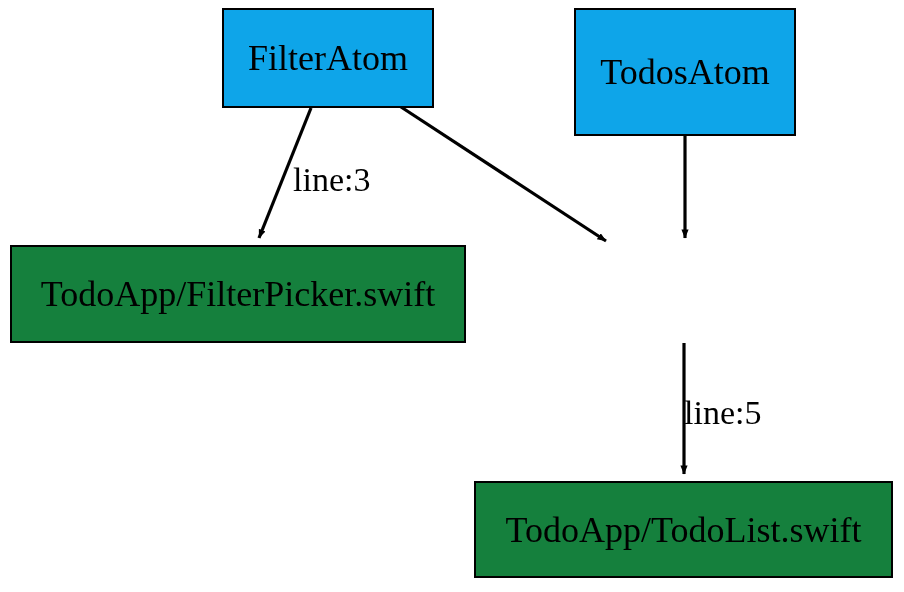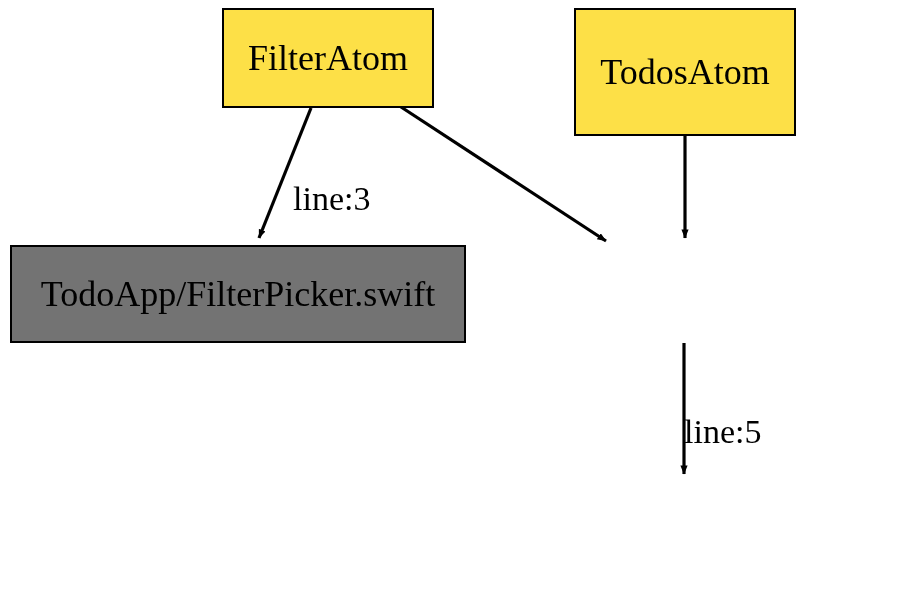--- a/index.html
+++ b/index.html
@@ -30,38 +30,37 @@
     align-items: center;
     justify-content: center;
     text-align: center;
     color: #000000;
     font-family: "Liberation Serif", "DejaVu Serif", serif;
     font-size: 36px;
     line-height: 1;
     white-space: nowrap;
     z-index: 3;
   }
-  .node-fill-white { background: #fde047; }
-  .node-fill-grey  { background: #737373; }
+  .node-fill-white { background: #0ea5e9; }
+  .node-fill-grey  { background: #15803d; }
 
   .node-label {
     display: block;
     padding: 0 6px;
   }
 
   .edge-label {
     position: absolute;
     color: #000000;
     font-family: "Liberation Serif", "DejaVu Serif", serif;
     font-size: 34px;
     line-height: 1;
     white-space: nowrap;
     z-index: 4;
     background: transparent;
-    margin-top: 19px;
   }
 </style>
 </head>
 <body>
 
 <div id="canvas">
 
   <svg id="graph-svg" viewBox="0 0 904 592" xmlns="http://www.w3.org/2000/svg">
     <defs>
       <marker id="arrowhead" markerWidth="10" markerHeight="10" refX="8.6" refY="3.6" orient="auto" markerUnits="userSpaceOnUse">
@@ -84,18 +83,21 @@
 
   <div class="node node-fill-white" style="left:574px; top:8px; width:222px; height:128px;">
     <span class="node-label">TodosAtom</span>
   </div>
 
   <div class="node node-fill-grey" style="left:10px; top:245px; width:456px; height:98px;">
     <span class="node-label">TodoApp/FilterPicker.swift</span>
   </div>
 
 
+  <div class="node node-fill-grey" style="left:474px; top:481px; width:419px; height:97px;">
+    <span class="node-label">TodoApp/TodoList.swift</span>
+  </div>
 
   <div class="edge-label" style="left:293px; top:163px;">line:3</div>
 
   <div class="edge-label" style="left:684px; top:396px;">line:5</div>
 
 </div>
 
 </body></html>

